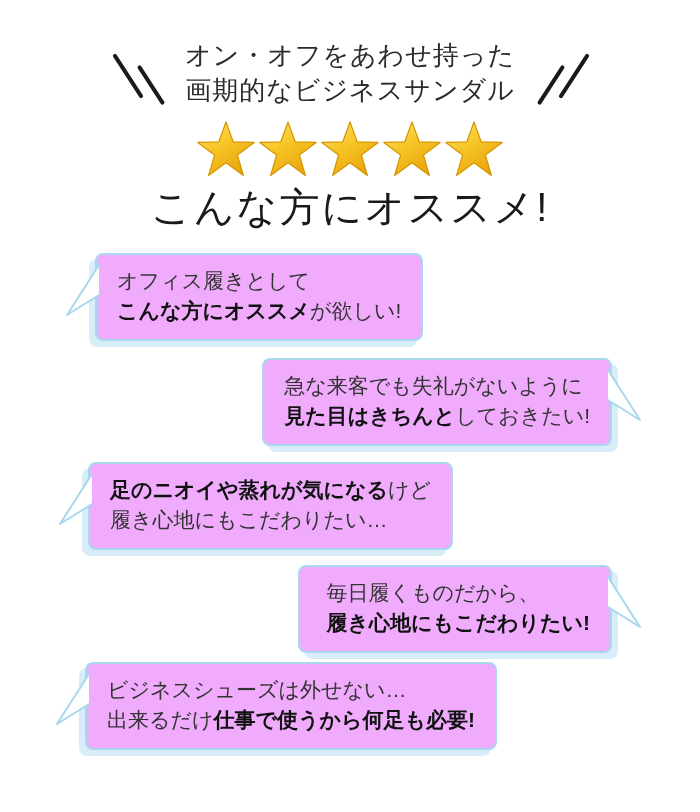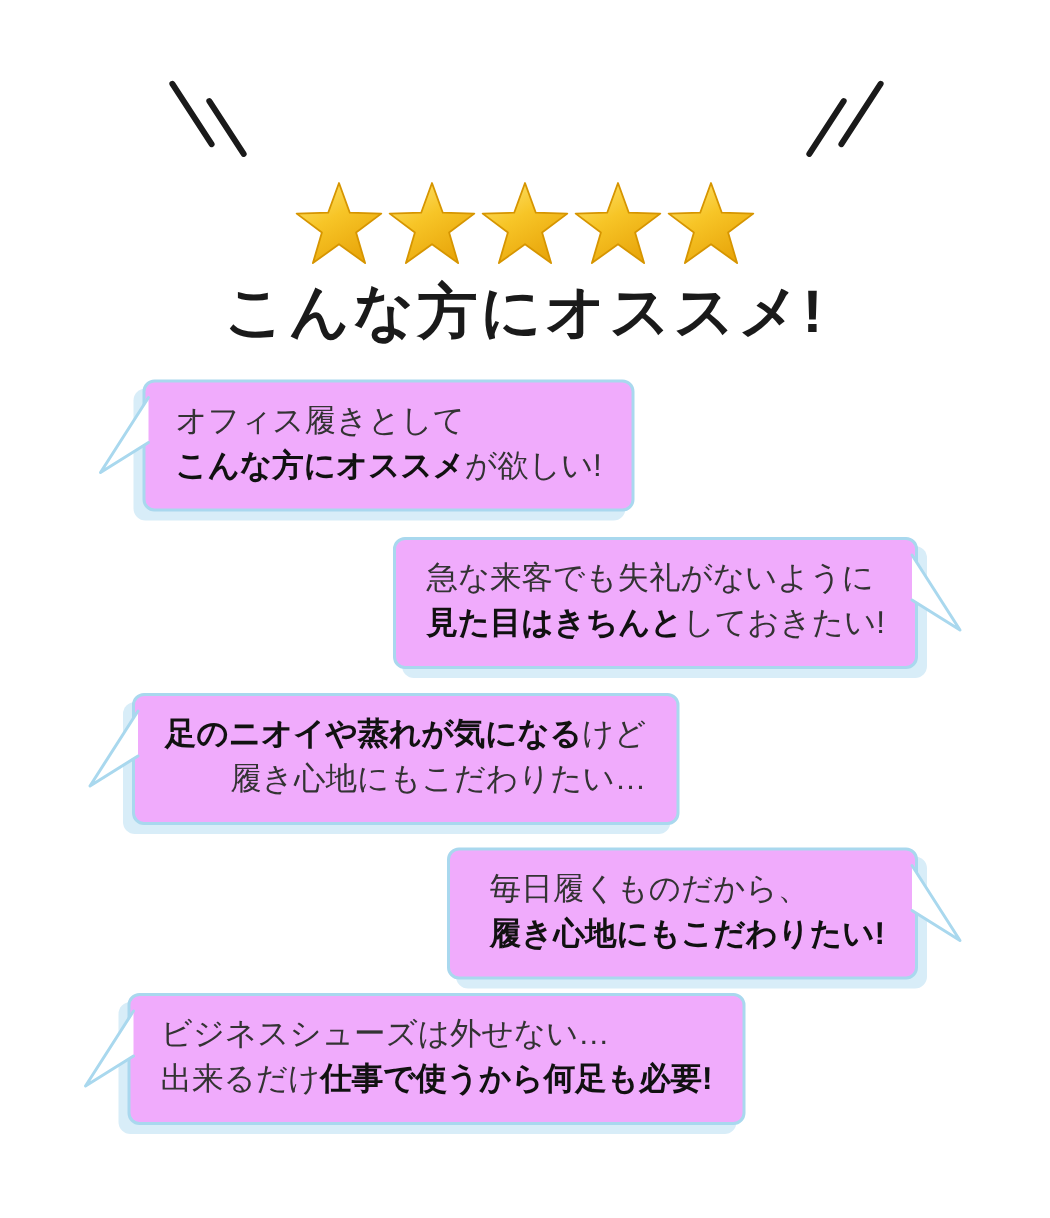--- a/index.html
+++ b/index.html
@@ -50,21 +50,21 @@
   }
   .star-icon { width: 60px; height: 58px; display: block; }
 
   
   .page-title {
     position: absolute;
     top: 180px; left: 0;
     width: 100%;
     text-align: center;
     font-size: 40px;
-    font-weight: 700;
+    font-weight: 400;
     color: #1a1a1a;
     letter-spacing: 2px;
   }
 
   
   .bubble {
     position: absolute;
     background: #f0abfc;
     border: 2px solid #a9d8ee;
     border-radius: 8px;
@@ -78,34 +78,38 @@
   .bubble.side-right { box-shadow: 6px 6px 0 #d8edf8; }
 
   .seg-bold { font-weight: 700; color: #111111; }
 
   .tail { position: absolute; width: 36px; height: 56px; }
   .bubble.side-left  .tail { left: -32px; top: 8px; }
   .bubble.side-right .tail { right: -32px; top: 8px; }
 
   .b1 { left: 95px;  top: 253px; }
   .b2 { right: 88px; top: 358px; }
-  .b3 { left: 88px;  top: 462px; text-align: right; }
+  .b3 { left: 88px;  top: 462px; }
   .b4 { right: 88px; top: 565px; padding-left: 27px; }
   .b5 { left: 85px;  top: 662px; }
 </style>
 </head>
 <body>
 
 <div class="page">
 
   <span class="slash l1"></span>
   <span class="slash l2"></span>
   <span class="slash r1"></span>
   <span class="slash r2"></span>
 
+  <div class="header">
+    <div>オン・オフをあわせ持った</div>
+    <div>画期的なビジネスサンダル</div>
+  </div>
 
   <div class="stars">
     <svg class="star-icon" viewBox="0 0 100 96">
       <defs>
         <linearGradient id="goldGrad" x1="0" y1="0" x2="0.6" y2="1">
           <stop offset="0" stop-color="#ffe678"></stop>
           <stop offset="0.5" stop-color="#f7c527"></stop>
           <stop offset="1" stop-color="#e9a70c"></stop>
         </linearGradient>
       </defs>

